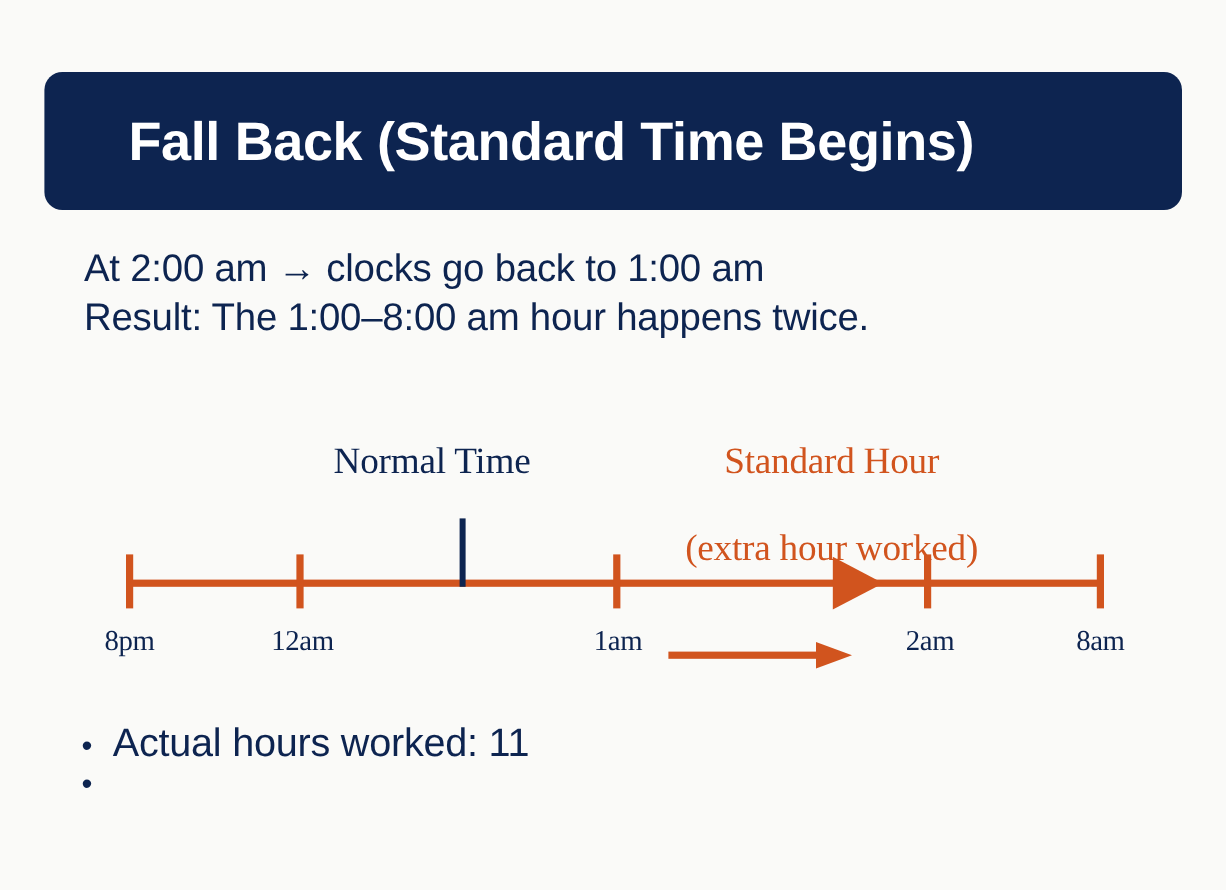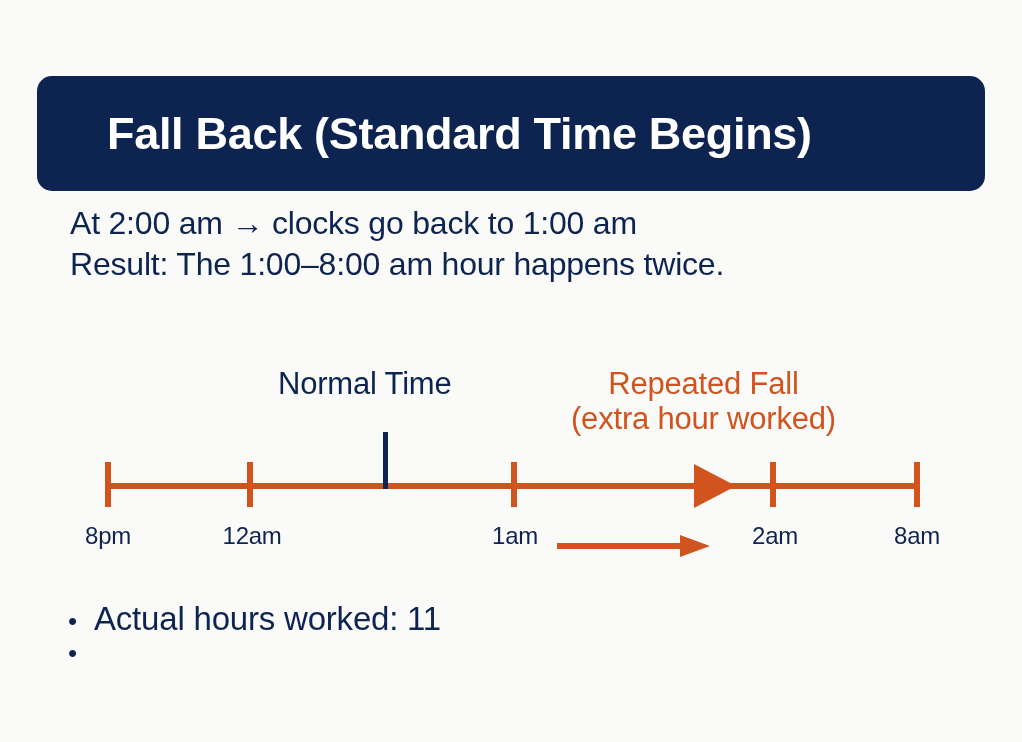--- a/index.html
+++ b/index.html
@@ -22,21 +22,20 @@
     position: absolute;
     left: 37px;
     top: 60px;
     width: 948px;
     height: 115px;
     background: #0d2450;
     border-radius: 15px;
     box-sizing: border-box;
     display: flex;
     align-items: center;
-    margin-top: 16px;
   }
   #title-text {
     color: #ffffff;
     font-size: 45px;
     font-weight: bold;
     letter-spacing: -0.3px;
     padding-left: 70px;
     line-height: 1.1;
     white-space: nowrap;
   }
@@ -56,20 +55,21 @@
     letter-spacing: -0.2px;
   }
 
   
   #timeline {
     position: absolute;
     left: 0;
     top: 350px;
     width: 870px;
     height: 230px;
+    font-family: Liberation Serif, serif;
   }
 
   .tl-caption {
     position: absolute;
     font-size: 31px;
     white-space: nowrap;
     letter-spacing: -0.2px;
     line-height: 1.13;
   }
   #caption-normal-time {
@@ -78,20 +78,21 @@
     color: #0d2450;
   }
   #caption-repeated {
     left: 571px;
     top: 16px;
     color: #d1541e;
     text-align: center;
   }
   #caption-repeated .sub {
     display: block;
+    margin-top: 38px;
   }
 
   
   #axis-line {
     position: absolute;
     left: 108px;
     top: 133px;
     width: 812px;
     height: 6px;
     background: #d1541e;
@@ -195,21 +196,21 @@
 <div id="intro-block">
   <div class="intro-line">At 2:00 am → clocks go back to 1:00 am</div>
   <div class="intro-line">Result: The 1:00–8:00 am hour happens twice.</div>
 </div>
 
 <div id="timeline">
 
   <div class="tl-caption" id="caption-normal-time">Normal Time</div>
 
   <div class="tl-caption" id="caption-repeated">
-    <span>Repeated Fall</span>
+    <span>Standard Hour</span>
     <span class="sub">(extra hour worked)</span>
   </div>
 
   <div id="axis-line"></div>
 
   <div class="tick" style="left:105px"></div>
   <div class="tick" style="left:247px"></div>
   <div class="tick navy" style="left:383px"></div>
   <div class="tick" style="left:511px"></div>
   <div class="tick" style="left:770px"></div>

